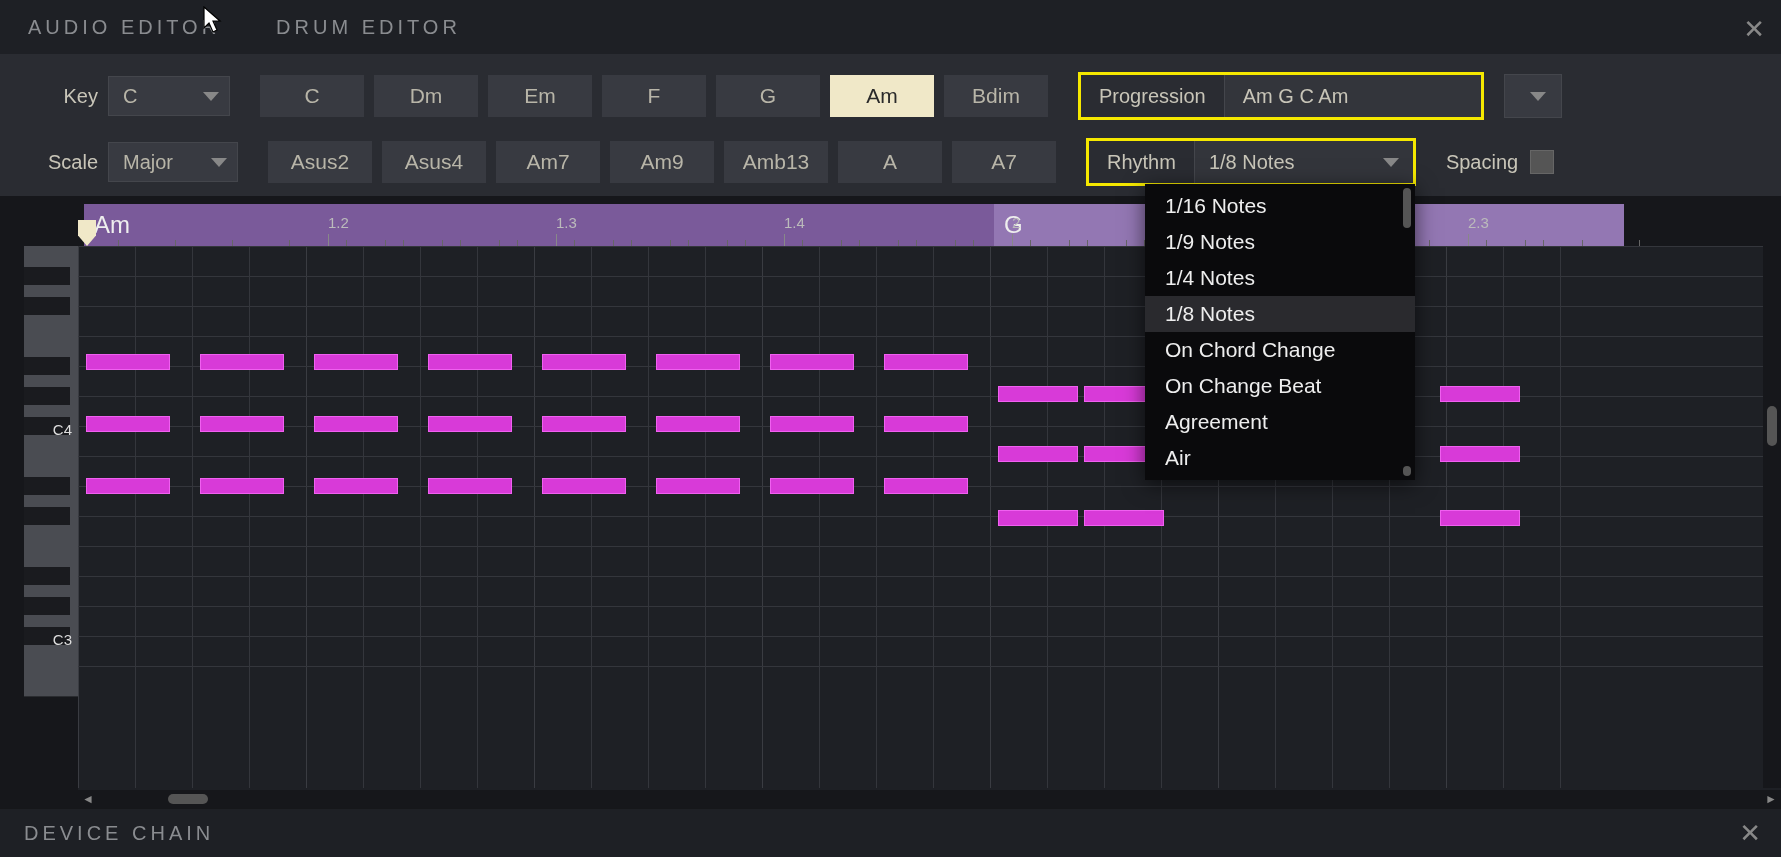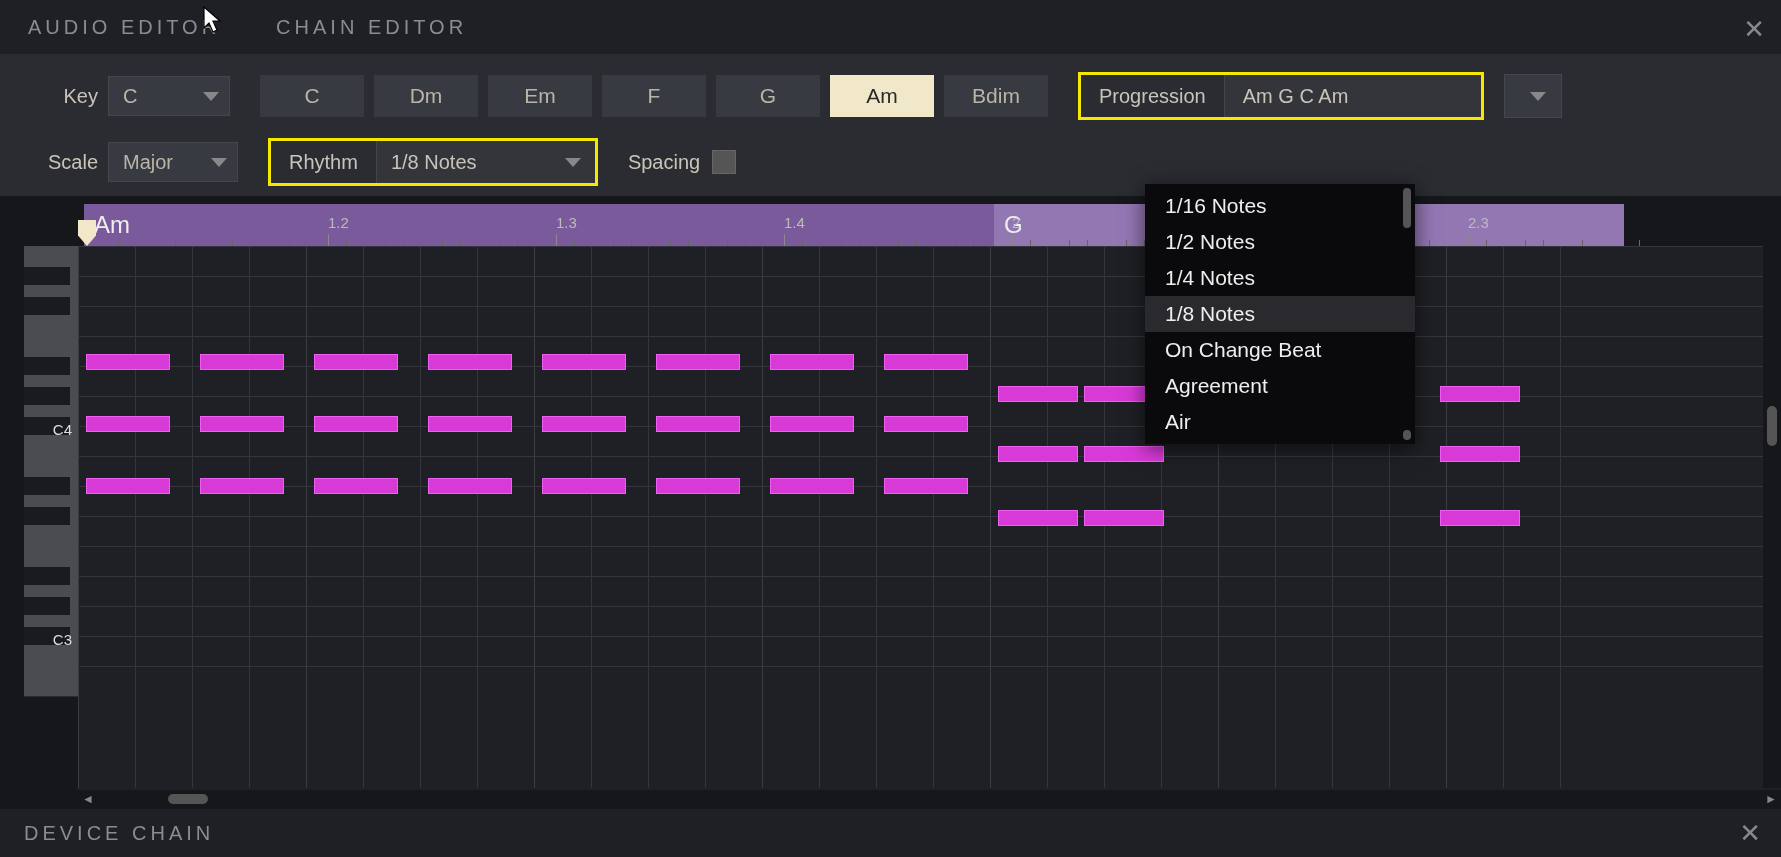--- a/index.html
+++ b/index.html
@@ -87,21 +87,21 @@
   
   .cursor{position:absolute;z-index:200;pointer-events:none;}
 </style>
 </head>
 <body>
 
 <div class="app">
 
   <div class="tabbar">
     <div class="tab">AUDIO EDITOR</div>
-    <div class="tab">CHAIN EDITOR</div>
+    <div class="tab">DRUM EDITOR</div>
     <div class="close">✕</div>
   </div>
 
   <div class="toolbar">
     <div class="row">
       <div class="lbl">Key</div>
       <div class="select">
         <span>C</span>
         <span class="tri"></span>
       </div>
@@ -121,20 +121,29 @@
       <div class="prog-tri">
         <span class="tri"></span>
       </div>
     </div>
     <div class="row">
       <div class="lbl">Scale</div>
       <div class="select scale">
         <span>Major</span>
         <span class="tri"></span>
       </div>
+      <div class="chips" id="chips2">
+          <div class="chip">Asus2</div>
+          <div class="chip">Asus4</div>
+          <div class="chip">Am7</div>
+          <div class="chip">Am9</div>
+          <div class="chip">Amb13</div>
+          <div class="chip">A</div>
+          <div class="chip">A7</div>
+        </div>
       <div class="rhythm-group">
         <div class="prog-label">Rhythm</div>
         <div class="rhythm-select" id="rhythm-anchor">
           <span>1/8 Notes</span>
           <span class="tri"></span>
         </div>
       </div>
       <div class="spacing">
         <span class="spacing-lbl">Spacing</span>
         <span class="checkbox"></span>
@@ -324,23 +333,24 @@
     <span>DEVICE CHAIN</span>
     <div class="close">✕</div>
   </div>
 
   <div class="dropdown" id="rhythm-dd" style="left:1145px;top:184px;">
     <div class="scroll">
       <div class="t"></div>
       <div class="b"></div>
     </div>
       <div class="item">1/16 Notes</div>
-      <div class="item">1/2 Notes</div>
+      <div class="item">1/9 Notes</div>
       <div class="item">1/4 Notes</div>
       <div class="item selected">1/8 Notes</div>
+      <div class="item">On Chord Change</div>
       <div class="item">On Change Beat</div>
       <div class="item">Agreement</div>
       <div class="item">Air</div>
     </div>
 
   <svg class="cursor" style="left:203px;top:6px" width="22" height="30">
     <path d="M1 1 L1 22 L6 17 L10 26 L14 24 L10 15 L17 15 Z" fill="white" stroke="black" stroke-width="1.2"></path>
   </svg>
 
 </div>

